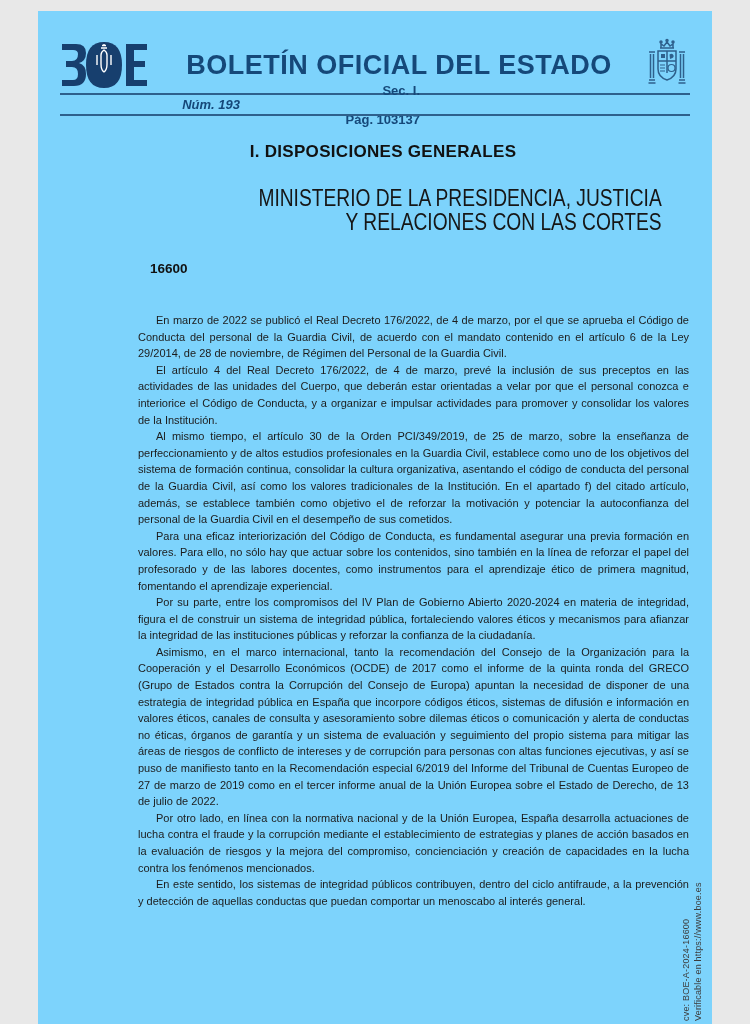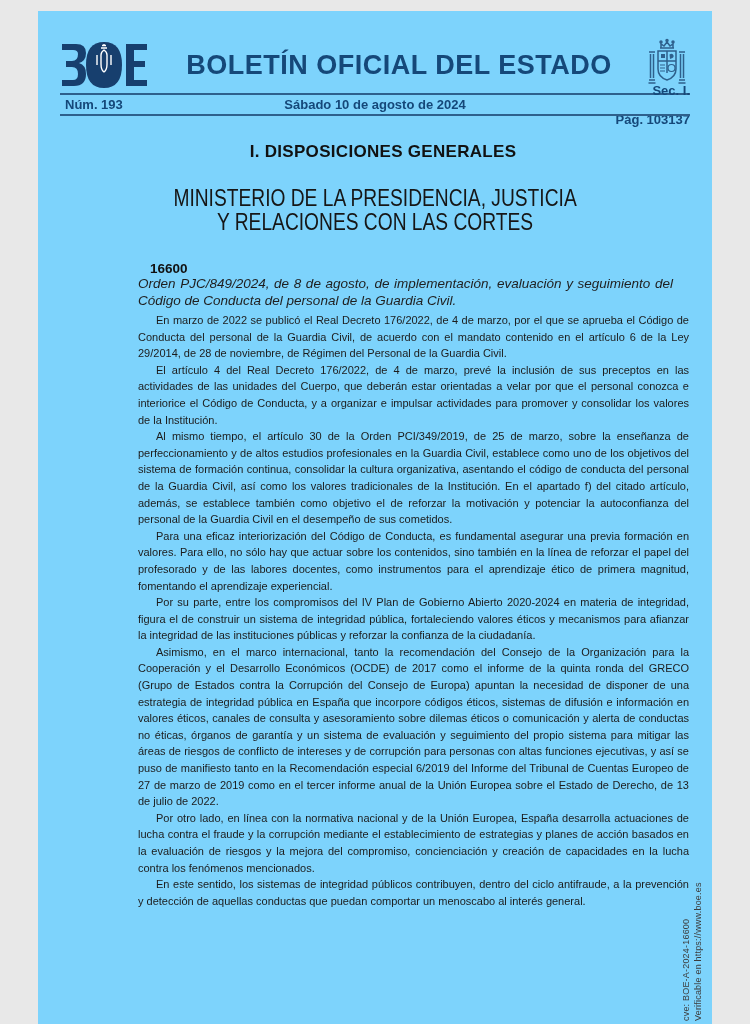--- a/index.html
+++ b/index.html
@@ -52,40 +52,40 @@
     left: 22px;
     right: 22px;
     top: 85px;
     height: 17px;
     display: flex;
     align-items: center;
     font-size: 13px;
     font-weight: bold;
     color: #154879;
   }
-  .meta-left  { width: 180px; text-align: left; padding-left: 5px; }
+  .meta-left  { width: 180px; text-align: right; padding-left: 5px; font-style: italic; }
   .meta-center{ flex: 1; text-align: center; }
   .meta-right { width: 180px; text-align: right; display: flex; justify-content: flex-end; gap: 14px; flex-direction: column; }
 
   
   .section-heading {
     position: absolute;
     top: 131px;
     left: 16px; right: 0;
     text-align: center;
     font-size: 17px;
     font-weight: bold;
     letter-spacing: 0.3px;
     color: #111111;
   }
   .ministry-heading {
     position: absolute;
     top: 175px;
     left: 0; right: 0;
-    text-align: center;
+    text-align: right;
   }
   .ministry-inner {
     display: inline-block;
     transform: scaleX(0.8);
     transform-origin: center top;
     font-size: 24px;
     font-weight: normal;
     line-height: 24px;
     color: #161616;
     letter-spacing: 0px;
@@ -186,41 +186,39 @@
         <path d="M5 14 h6 M5 42 h6 M6.5 16 v24 M9.5 16 v24 M4.5 45 h7"></path>
         <path d="M35 14 h6 M35 42 h6 M36.5 16 v24 M39.5 16 v24 M34.5 45 h7"></path>
       </svg>
     </div>
   </div>
 
   <div class="rule rule-1"></div>
 
   <div class="meta-row">
     <div class="meta-left">Núm. 193</div>
-    <div class="meta-center">Sábado 10 de agosto de 2024</div>
     <div class="meta-right">
       <span>Sec. I.</span>
       <span>Pág. 103137</span>
     </div>
   </div>
 
   <div class="rule rule-2"></div>
 
   <div class="section-heading">I. DISPOSICIONES GENERALES</div>
 
   <div class="ministry-heading">
     <div class="ministry-inner">
       <div>MINISTERIO DE LA PRESIDENCIA, JUSTICIA</div>
       <div>Y RELACIONES CON LAS CORTES</div>
     </div>
   </div>
 
   <div class="item-row">
     <div class="item-number">16600</div>
-    <div class="item-title">Orden PJC/849/2024, de 8 de agosto, de implementación, evaluación y seguimiento del Código de Conducta del personal de la Guardia Civil.</div>
   </div>
 
   <div class="body-text">
       <p class="para">En marzo de 2022 se publicó el Real Decreto 176/2022, de 4 de marzo, por el que se aprueba el Código de Conducta del personal de la Guardia Civil, de acuerdo con el mandato contenido en el artículo 6 de la Ley 29/2014, de 28 de noviembre, de Régimen del Personal de la Guardia Civil.</p>
       <p class="para">El artículo 4 del Real Decreto 176/2022, de 4 de marzo, prevé la inclusión de sus preceptos en las actividades de las unidades del Cuerpo, que deberán estar orientadas a velar por que el personal conozca e interiorice el Código de Conducta, y a organizar e impulsar actividades para promover y consolidar los valores de la Institución.</p>
       <p class="para">Al mismo tiempo, el artículo 30 de la Orden PCI/349/2019, de 25 de marzo, sobre la enseñanza de perfeccionamiento y de altos estudios profesionales en la Guardia Civil, establece como uno de los objetivos del sistema de formación continua, consolidar la cultura organizativa, asentando el código de conducta del personal de la Guardia Civil, así como los valores tradicionales de la Institución. En el apartado f) del citado artículo, además, se establece también como objetivo el de reforzar la motivación y potenciar la autoconfianza del personal de la Guardia Civil en el desempeño de sus cometidos.</p>
       <p class="para">Para una eficaz interiorización del Código de Conducta, es fundamental asegurar una previa formación en valores. Para ello, no sólo hay que actuar sobre los contenidos, sino también en la línea de reforzar el papel del profesorado y de las labores docentes, como instrumentos para el aprendizaje ético de primera magnitud, fomentando el aprendizaje experiencial.</p>
       <p class="para">Por su parte, entre los compromisos del IV Plan de Gobierno Abierto 2020-2024 en materia de integridad, figura el de construir un sistema de integridad pública, fortaleciendo valores éticos y mecanismos para afianzar la integridad de las instituciones públicas y reforzar la confianza de la ciudadanía.</p>
       <p class="para">Asimismo, en el marco internacional, tanto la recomendación del Consejo de la Organización para la Cooperación y el Desarrollo Económicos (OCDE) de 2017 como el informe de la quinta ronda del GRECO (Grupo de Estados contra la Corrupción del Consejo de Europa) apuntan la necesidad de disponer de una estrategia de integridad pública en España que incorpore códigos éticos, sistemas de difusión e información en valores éticos, canales de consulta y asesoramiento sobre dilemas éticos o comunicación y alerta de conductas no éticas, órganos de garantía y un sistema de evaluación y seguimiento del propio sistema para mitigar las áreas de riesgos de conflicto de intereses y de corrupción para personas con altas funciones ejecutivas, y así se puso de manifiesto tanto en la Recomendación especial 6/2019 del Informe del Tribunal de Cuentas Europeo de 27 de marzo de 2019 como en el tercer informe anual de la Unión Europea sobre el Estado de Derecho, de 13 de julio de 2022.</p>
       <p class="para">Por otro lado, en línea con la normativa nacional y de la Unión Europea, España desarrolla actuaciones de lucha contra el fraude y la corrupción mediante el establecimiento de estrategias y planes de acción basados en la evaluación de riesgos y la mejora del compromiso, concienciación y creación de capacidades en la lucha contra los fenómenos mencionados.</p>

